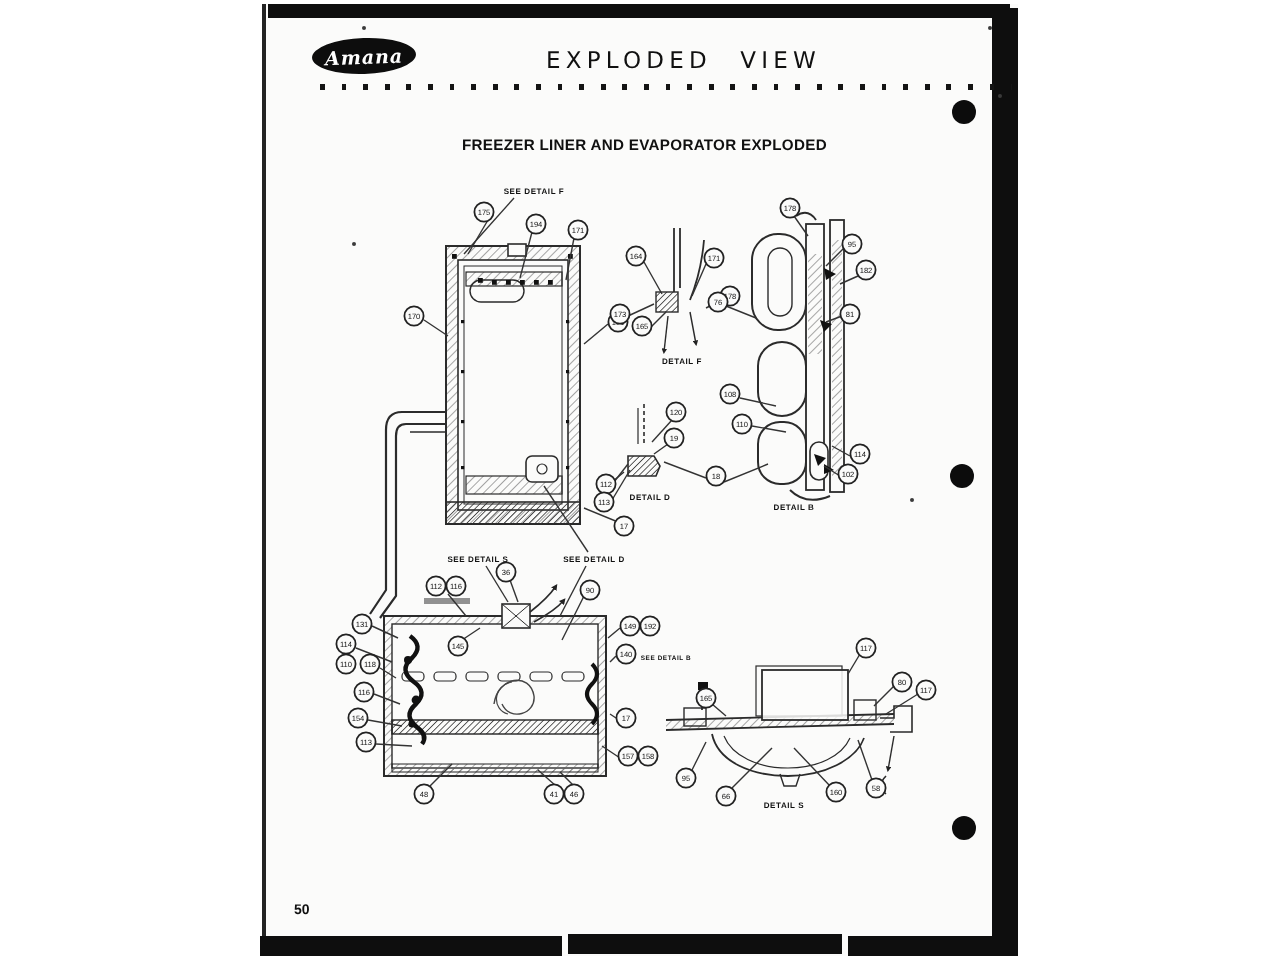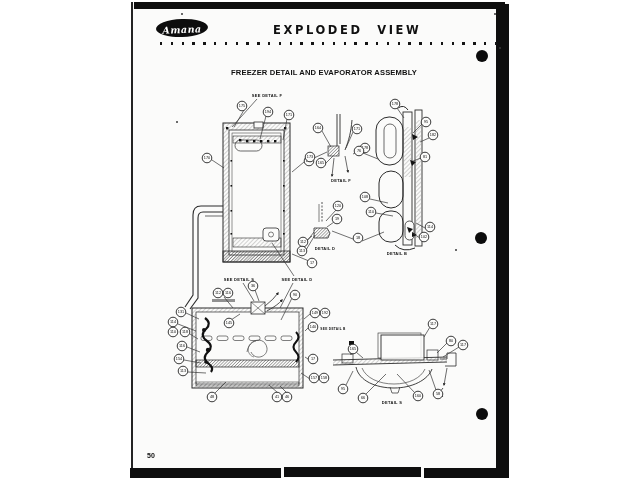--- a/index.html
+++ b/index.html
@@ -9,21 +9,21 @@
   #page{left:131px;top:2px;width:378px;height:476px;background:#fbfbfa;}
   .band{background:#0e0e0e;}
   #page-left-edge{left:131px;top:2px;width:2px;height:470px;background:#232323;}
   #band-top{left:134px;top:2px;width:371px;height:7px;}
   #band-right{left:496px;top:4px;width:13px;height:470px;}
   .band-bottom-seg{top:468px;height:10px;}
   #brand-logo{left:156px;top:19px;width:52px;height:18px;background:#0d0d0d;border-radius:50%;
       text-align:center;line-height:17px;transform:rotate(-2deg);}
   #brand-logo span{color:#ffffff;font-family:"DejaVu Serif",serif;font-style:italic;
       font-weight:bold;font-size:9.5px;letter-spacing:.5px;}
-  #main-title{left:273px;top:23px;font-family:"DejaVu Sans",sans-serif;font-weight:bold;
+  #main-title{left:273px;top:23px;font-family:"DejaVu Sans",sans-serif;font-weight:normal;
       font-size:11.5px;letter-spacing:2.6px;word-spacing:8px;color:#101010;}
   #dotted-rule{left:160px;top:42px;width:346px;height:3px;
       background:repeating-linear-gradient(90deg,#141414 0 2.4px,transparent 2.4px 10.8px);}
   #subtitle{left:231px;top:68px;font-size:7.6px;font-weight:bold;letter-spacing:.15px;color:#101010;}
   #page-number{left:147px;top:452px;font-size:7px;font-weight:bold;color:#101010;}
   .punch-hole{width:12px;height:12px;border-radius:50%;background:#0c0c0c;}
   .speck{background:#3a3a3a;width:2px;height:2px;border-radius:50%;}
   #diagram-svg{left:0;top:0;width:640px;height:480px;}
   #caption-smudge{left:212px;top:299px;width:23px;height:2.5px;background:#777;opacity:.8;}
 </style>
@@ -38,21 +38,21 @@
   <div id="band-right" class="abs band"></div>
   <div class="abs band band-bottom-seg" style="left:130px;width:151px;"></div>
   <div class="abs band band-bottom-seg" style="left:284px;top:467px;width:137px;"></div>
   <div class="abs band band-bottom-seg" style="left:424px;width:85px;"></div>
 
   <div id="brand-logo" class="abs">
     <span>Amana</span>
   </div>
   <div id="main-title" class="abs">EXPLODED VIEW</div>
   <div id="dotted-rule" class="abs"></div>
-  <div id="subtitle" class="abs">FREEZER DETAIL AND EVAPORATOR ASSEMBLY</div>
+  <div id="subtitle" class="abs">FREEZER LINER AND EVAPORATOR EXPLODED</div>
   <div id="page-number" class="abs">50</div>
 
   <div class="abs punch-hole" style="left:476px;top:50px;"></div>
   <div class="abs punch-hole" style="left:475px;top:232px;"></div>
   <div class="abs punch-hole" style="left:476px;top:408px;"></div>
 
   <div class="abs speck" style="left:181px;top:13px;"></div>
   <div class="abs speck" style="left:494px;top:13px;"></div>
   <div class="abs speck" style="left:499px;top:47px;"></div>
   <div class="abs speck" style="left:176px;top:121px;"></div>

